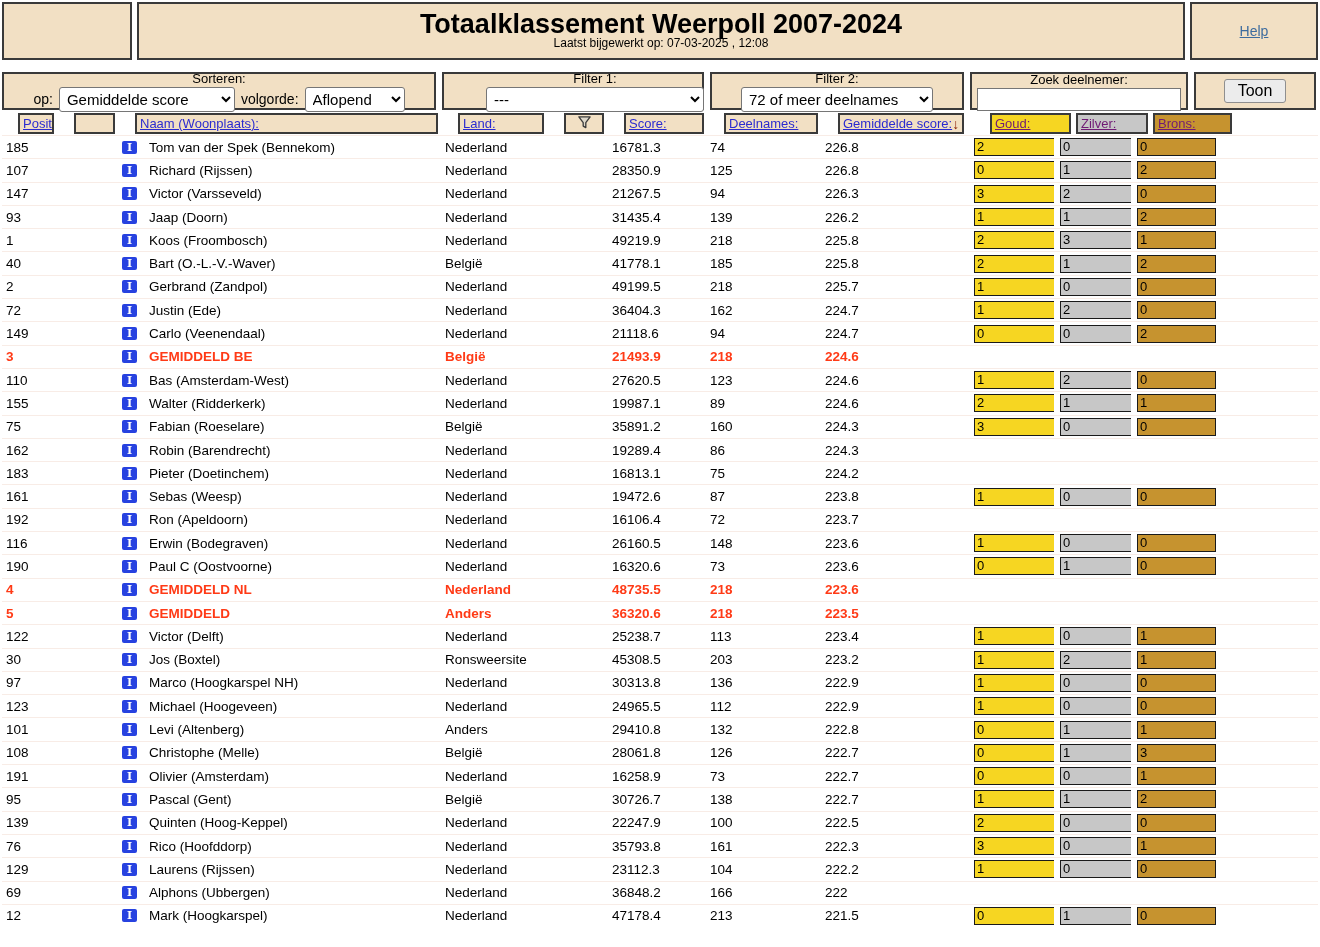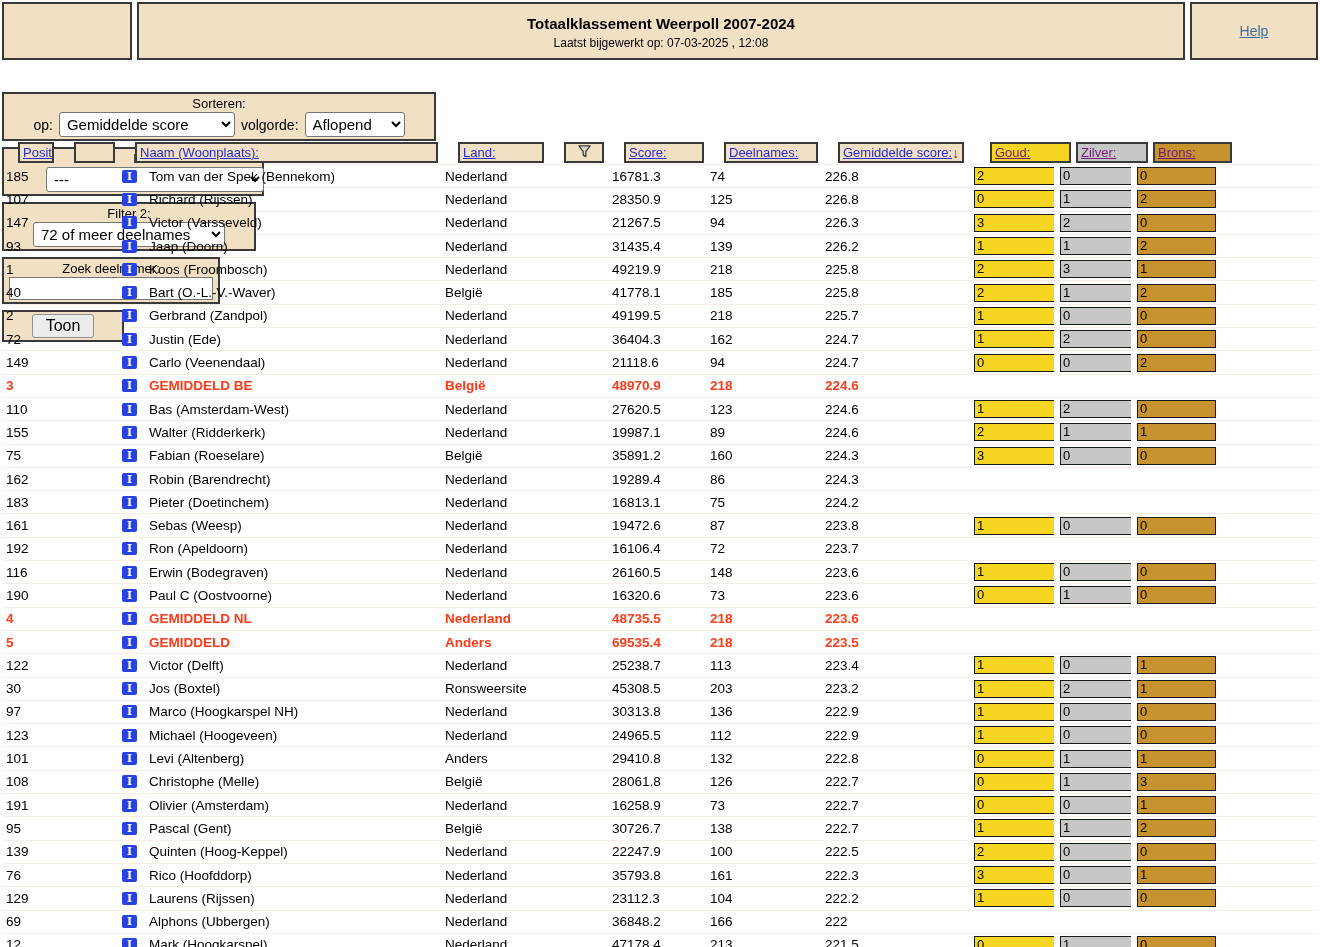--- a/index.html
+++ b/index.html
@@ -12,25 +12,25 @@
   body{
     width:1320px;height:947px;overflow:hidden;background:#ffffff;
     font-family:"Liberation Sans","DejaVu Sans",sans-serif;color:#000;
   }
   
   .topbar{display:flex;margin:2px 2px 0 2px;gap:5px;height:58px;}
   .tbox{background:var(--tan);border:2px solid var(--border);}
   .topbar .spacer-box{width:130px;}
   .topbar .title-box{flex:1;display:flex;flex-direction:column;align-items:center;justify-content:center;}
   .topbar .help-box{width:128px;display:flex;align-items:center;justify-content:center;}
-  .page-title{font-size:15px;font-weight:bold;line-height:24px;}
+  .page-title{font-size:27px;font-weight:bold;line-height:24px;}
   .page-subtitle{font-size:12px;line-height:14px;}
   .help-link{color:var(--help);text-decoration:underline;font-size:14px;cursor:pointer;}
   
-  .controls{display:flex;margin:32px 2px 0 2px;gap:6px;height:47px;flex-direction:column;}
+  .controls{display:flex;margin:12px 2px 0 2px;gap:6px;height:38px;}
   .cbox{background:var(--tan);border:2px solid var(--border);padding:2px 4px;
         display:flex;flex-direction:column;align-items:center;justify-content:center;}
   .cbox .ctitle{font-size:13px;line-height:15px;}
   .cbox .crow{display:flex;align-items:center;gap:6px;margin-top:1px;}
   .box-sort{width:434px;}
   .box-filter1{width:262px;padding-left:48px;}
   .box-filter2{width:254px;}
   .box-search{width:218px;}
   .box-toon{width:122px;align-items:center;}
   select{font-family:inherit;font-size:15px;background:#fff;border:1px solid #767676;border-radius:3px;padding:1px 3px;height:25px;}
@@ -373,21 +373,21 @@
   </div>
     <div class="trow grid-cols red">
     <div class="c-pos">3</div>
     <div></div>
     <div class="c-naam">
       <span class="info-icon">I</span>
       <span class="c-name-text">GEMIDDELD BE</span>
     </div>
     <div class="c-land">België</div>
     <div></div>
-    <div class="c-score">48970.9</div>
+    <div class="c-score">21493.9</div>
     <div class="c-deel">218</div>
     <div class="c-gem">224.6</div>
     <div>
         <div class="medal-box gold" style="visibility: hidden;"></div>
       </div>
     <div>
         <div class="medal-box silver" style="visibility: hidden;"></div>
       </div>
     <div>
         <div class="medal-box bronze" style="visibility: hidden;"></div>
@@ -615,21 +615,21 @@
   </div>
     <div class="trow grid-cols red">
     <div class="c-pos">5</div>
     <div></div>
     <div class="c-naam">
       <span class="info-icon">I</span>
       <span class="c-name-text">GEMIDDELD</span>
     </div>
     <div class="c-land">Anders</div>
     <div></div>
-    <div class="c-score">69535.4</div>
+    <div class="c-score">36320.6</div>
     <div class="c-deel">218</div>
     <div class="c-gem">223.5</div>
     <div>
         <div class="medal-box gold" style="visibility: hidden;"></div>
       </div>
     <div>
         <div class="medal-box silver" style="visibility: hidden;"></div>
       </div>
     <div>
         <div class="medal-box bronze" style="visibility: hidden;"></div>

